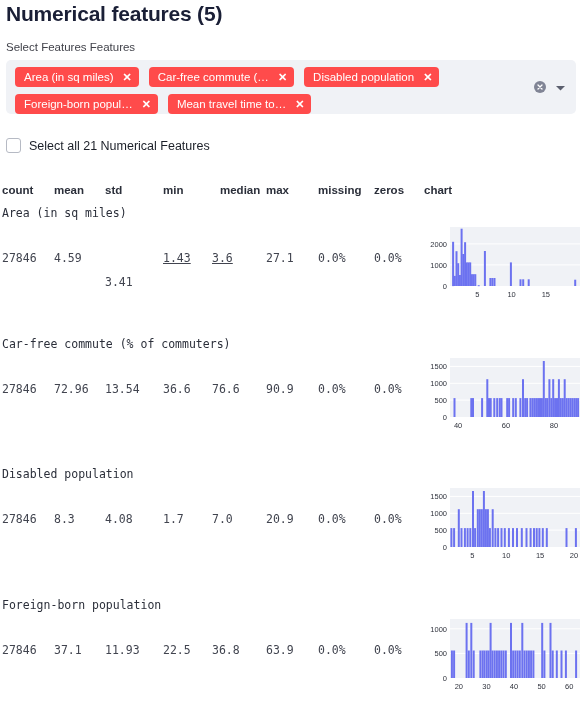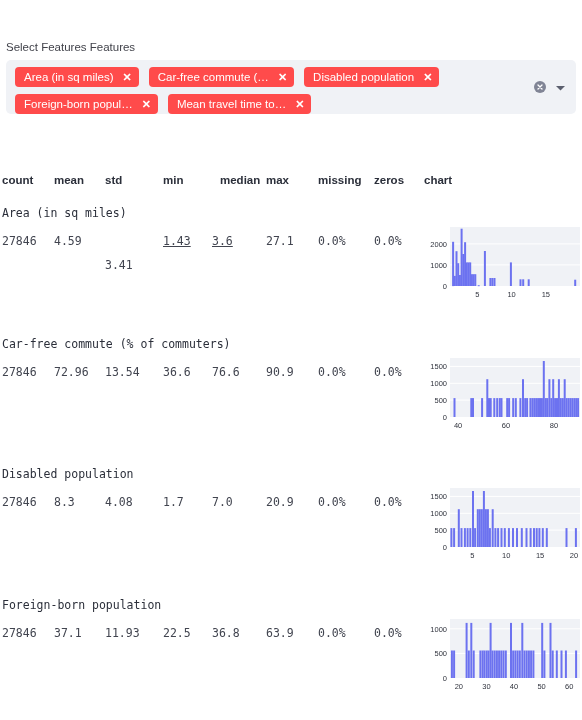--- a/index.html
+++ b/index.html
@@ -73,52 +73,53 @@
     width: 15px; height: 15px;
     border: 1.4px solid #b6bac4;
     border-radius: 3px;
     background: #ffffff;
   }
   .selectall-label { font-size: 12.5px; color: #1b1f28; }
 
   .mono { font-family: "DejaVu Sans Mono", "Liberation Mono", monospace; }
 
   .thead {
-    position: absolute; left: 0; top: 174px;
+    position: absolute; left: 0; top: 184px;
     width: 546px; height: 18px;
   }
   .thead .th {
     position: absolute; top: 0;
     font-size: 11.5px; font-weight: bold; color: #2b2f3a;
   }
 
   .feat-block { position: absolute; left: 0; width: 582px; }
   .feat-name {
     position: absolute; left: 2px; top: 0;
     font-size: 11.5px; color: #2b2f3a;
   }
-  .feat-row { position: absolute; left: 0; top: 28px; width: 572px; height: 16px; }
+  .feat-row { position: absolute; left: 0; top: 45px; width: 572px; height: 16px; }
   .feat-row .td {
     position: absolute; top: 0;
     font-size: 11.5px; color: #41444f;
   }
 
   .chart {
     position: absolute;
     left: 415px;
     width: 167px;
     height: 78px;
   }
   .chart svg { display: block; }
 </style>
 </head>
 <body>
 
 <div class="page">
 
+  <div class="page-title">Numerical features (5)</div>
 
   <div class="select-label">Select Features Features</div>
 
   <div class="multiselect">
     <div class="pill-wrap" id="pill-wrap">
         <div class="pill">
           <span>Area (in sq miles)</span>
           <span class="pill-x">✕</span>
         </div>
         <div class="pill">
@@ -145,20 +146,24 @@
         </svg>
       </span>
       <span class="chev">
         <svg width="11" height="8" viewBox="0 0 11 8">
           <path d="M1 2 L5.5 6.5 L10 2 Z" fill="#5b5f6e"></path>
         </svg>
       </span>
     </div>
   </div>
 
+  <div class="selectall-row">
+    <span class="chk"></span>
+    <span class="selectall-label">Select all 21 Numerical Features</span>
+  </div>
 
   <div class="thead" id="thead">
       <span class="th" style="left: 2px;">count</span>
       <span class="th" style="left: 54px;">mean</span>
       <span class="th" style="left: 105px;">std</span>
       <span class="th" style="left: 163px;">min</span>
       <span class="th" style="left: 212px; padding-left: 8px;">median</span>
       <span class="th" style="left: 266px;">max</span>
       <span class="th" style="left: 318px;">missing</span>
       <span class="th" style="left: 374px;">zeros</span>

